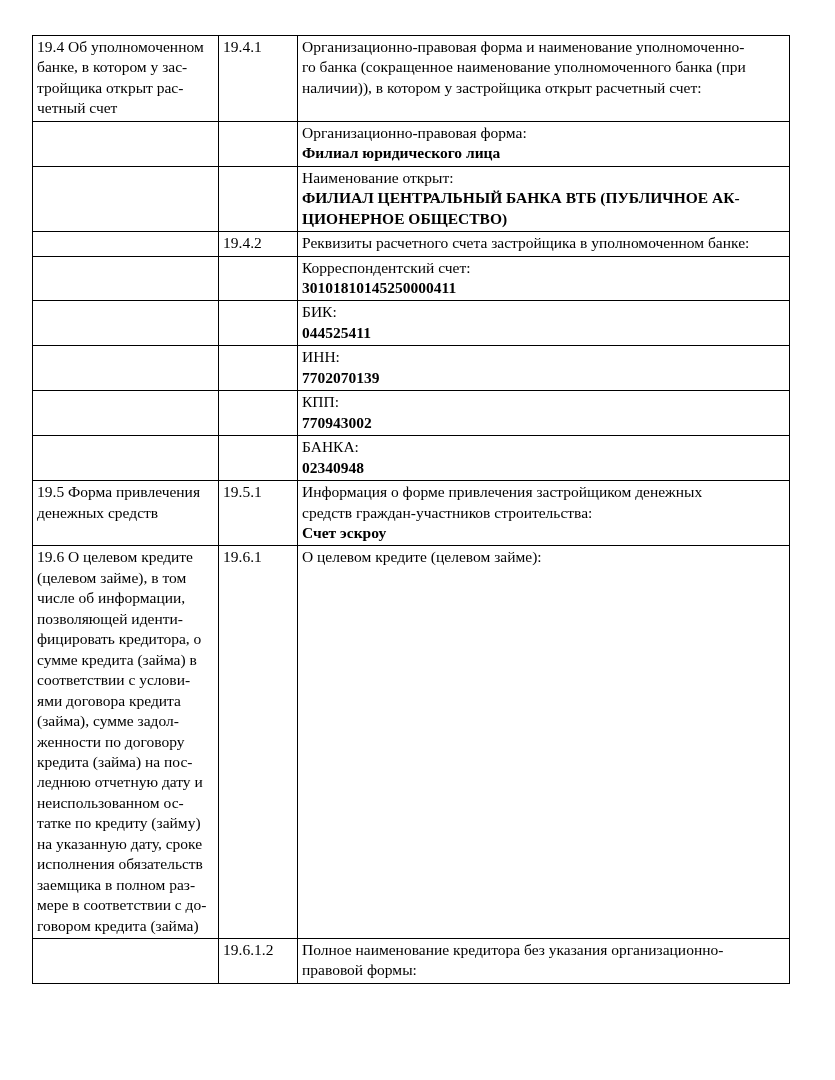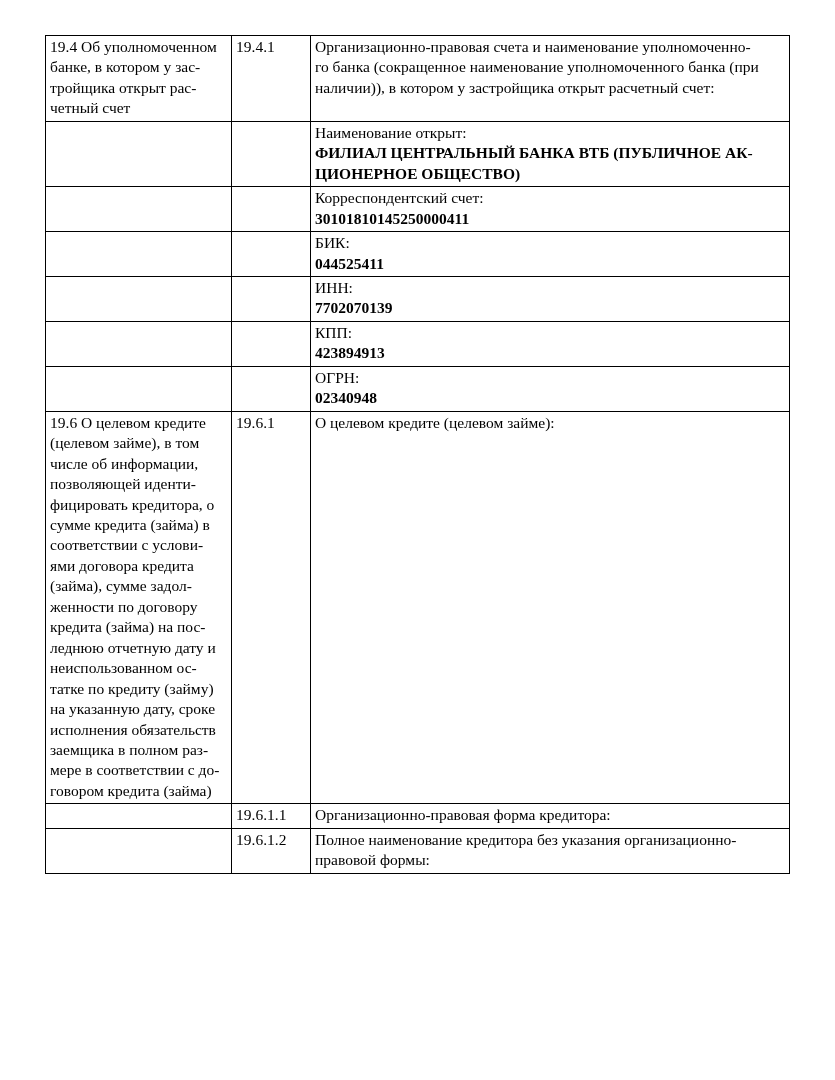--- a/index.html
+++ b/index.html
@@ -6,21 +6,21 @@
     margin: 0;
     padding: 0;
     background: #ffffff;
     font-family: "Liberation Serif", "DejaVu Serif", serif;
     color: #000;
   }
   .page {
     width: 835px;
     height: 1080px;
     box-sizing: border-box;
-    padding: 35px 45px 40px 45px;
+    padding: 35px 45px 40px 32px;
     background: #ffffff;
     overflow: hidden;
   }
   table.doc {
     border-collapse: collapse;
     width: 100%;
     table-layout: fixed;
   }
   table.doc td {
     border: 1px solid #000;
@@ -59,32 +59,47 @@
     </colgroup>
     <tbody>
 
     <tr>
           <td class="c1">19.4 Об уполномоченном
 банке, в котором у зас-
 тройщика открыт рас-
 четный счет</td>
           <td class="c2">19.4.1</td>
           <td class="c3">
-            <div>Организационно-правовая счета и наименование уполномоченно-</div>
+            <div>Организационно-правовая форма и наименование уполномоченно-</div>
             <div>го банка (сокращенное наименование уполномоченного банка (при</div>
             <div>наличии)), в котором у застройщика открыт расчетный счет:</div>
+          </td>
+        </tr>
+        <tr>
+          <td class="c1"></td>
+          <td class="c2"></td>
+          <td class="c3">
+            <div>Организационно-правовая форма:</div>
+            <div class="b">Филиал юридического лица</div>
           </td>
         </tr>
         <tr>
           <td class="c1"></td>
           <td class="c2"></td>
           <td class="c3">
             <div>Наименование открыт:</div>
             <div class="b">ФИЛИАЛ ЦЕНТРАЛЬНЫЙ БАНКА ВТБ (ПУБЛИЧНОЕ АК-</div>
             <div class="b">ЦИОНЕРНОЕ ОБЩЕСТВО)</div>
+          </td>
+        </tr>
+        <tr>
+          <td class="c1"></td>
+          <td class="c2">19.4.2</td>
+          <td class="c3">
+            <div>Реквизиты расчетного счета застройщика в уполномоченном банке:</div>
           </td>
         </tr>
         <tr>
           <td class="c1"></td>
           <td class="c2"></td>
           <td class="c3">
             <div>Корреспондентский счет:</div>
             <div class="b">30101810145250000411</div>
           </td>
         </tr>
@@ -102,29 +117,39 @@
           <td class="c3">
             <div>ИНН:</div>
             <div class="b">7702070139</div>
           </td>
         </tr>
         <tr>
           <td class="c1"></td>
           <td class="c2"></td>
           <td class="c3">
             <div>КПП:</div>
-            <div class="b">423894913</div>
+            <div class="b">770943002</div>
           </td>
         </tr>
         <tr>
           <td class="c1"></td>
           <td class="c2"></td>
           <td class="c3">
-            <div>ОГРН:</div>
+            <div>БАНКА:</div>
             <div class="b">02340948</div>
+          </td>
+        </tr>
+        <tr>
+          <td class="c1">19.5 Форма привлечения
+денежных средств</td>
+          <td class="c2">19.5.1</td>
+          <td class="c3">
+            <div>Информация о форме привлечения застройщиком денежных</div>
+            <div>средств граждан-участников строительства:</div>
+            <div class="b">Счет эскроу</div>
           </td>
         </tr>
         <tr>
           <td class="c1">19.6 О целевом кредите
 (целевом займе), в том
 числе об информации,
 позволяющей иденти-
 фицировать кредитора, о
 сумме кредита (займа) в
 соответствии с услови-
@@ -140,27 +165,20 @@
 заемщика в полном раз-
 мере в соответствии с до-
 говором кредита (займа)</td>
           <td class="c2">19.6.1</td>
           <td class="c3 mid">
             <div>О целевом кредите (целевом займе):</div>
           </td>
         </tr>
         <tr>
           <td class="c1"></td>
-          <td class="c2">19.6.1.1</td>
-          <td class="c3">
-            <div>Организационно-правовая форма кредитора:</div>
-          </td>
-        </tr>
-        <tr>
-          <td class="c1"></td>
           <td class="c2">19.6.1.2</td>
           <td class="c3">
             <div>Полное наименование кредитора без указания организационно-</div>
             <div>правовой формы:</div>
           </td>
         </tr>
       </tbody>
   </table>
 </div>
 

